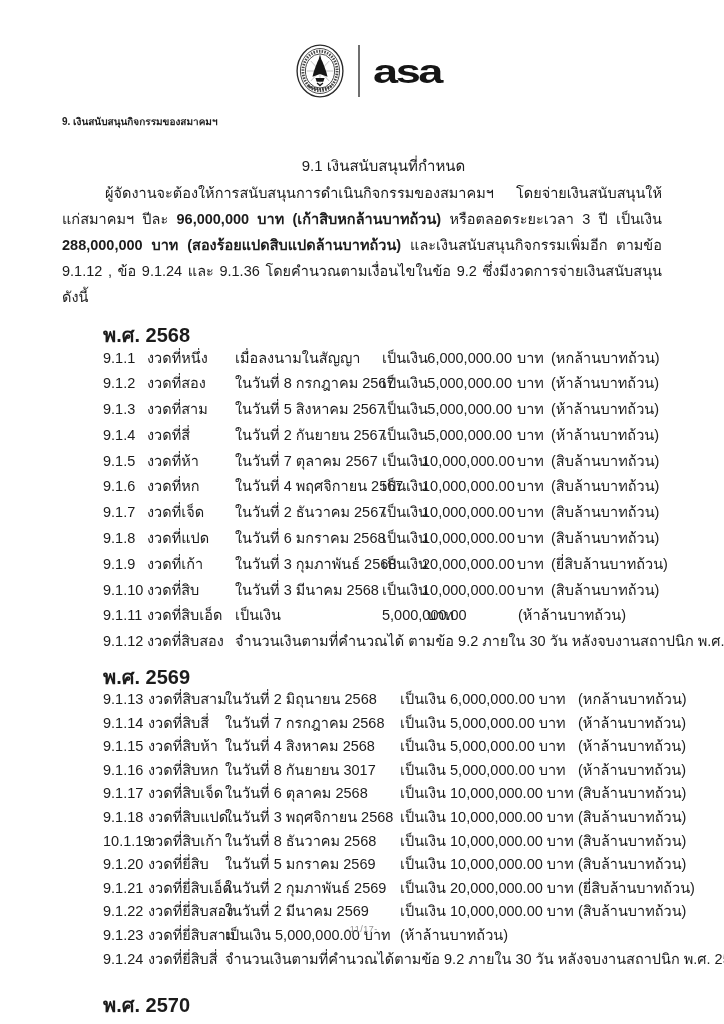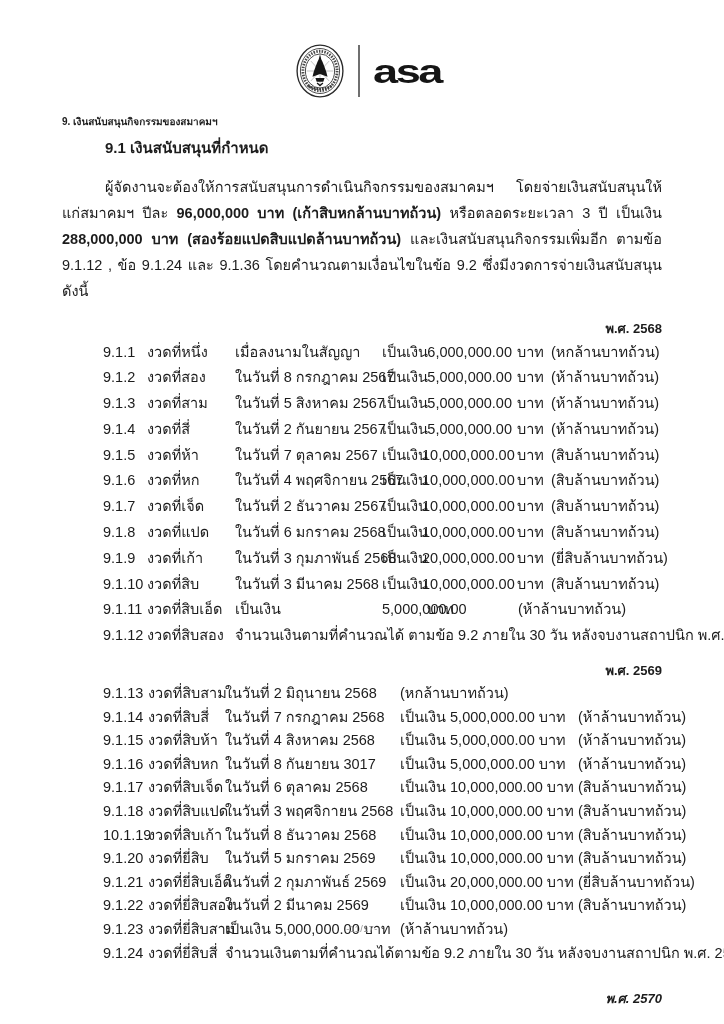--- a/index.html
+++ b/index.html
@@ -41,45 +41,45 @@
   }
   
   .content { padding: 0 62px; }
   .h1 {
     margin-top: 9px;
     font-weight: bold;
     font-size: 10px;
     line-height: 21px;
   }
   .h2 {
-    margin-top: 5px;
+    margin-top: 23px;
     margin-left: 43px;
-    font-weight: bold;
+    font-weight: normal;
     font-size: 15px;
     line-height: 21px;
+    text-align: center;
   }
   .intro {
-    margin-top: 16px;
+    margin-top: 4px;
     width: 600px;
     text-align: justify;
     text-indent: 43px;
     line-height: 26px;
   }
   .intro .b { font-weight: bold; }
   
   .schedule { margin-left: 41px; }  
   .year-label {
     font-weight: bold;
-    font-size: 13px;
+    font-size: 20px;
     line-height: 20px;
-    text-align: right;
   }
   .sched-2568 .year-label { margin-top: 10px; }
   .sched-2569 .year-label { margin-top: 12px; }
-  .sched-2570 .year-label { margin-top: 24px; font-style: italic; }
+  .sched-2570 .year-label { margin-top: 24px; }
   .rows { margin-top: 1px; }
   .row { display: grid; white-space: nowrap; }
   .layout-a .row { grid-template-columns: 44px 88px 147px 40px 90px 33px 1fr; line-height: 25.8px; }
   .layout-b .row { grid-template-columns: 45px 77px 175px 178px 1fr; line-height: 23.6px; }
   .cell { display: block; }
   .c-amt { text-align: right; }
   .c-unit { padding-left: 5px; }
   .layout-a .c-note { padding-left: 6px; }
   .c-full { grid-column: 3 / -1; }
   
@@ -237,20 +237,21 @@
         </div>
     </section>
 
     <section class="schedule sched-2569">
       <div class="year-label">พ.ศ. 2569</div>
       <div class="rows layout-b">
           <div class="row">
             <span class="cell c-no">9.1.13</span>
             <span class="cell c-name">งวดที่สิบสาม</span>
             <span class="cell c-when">ในวันที่ 2 มิถุนายน 2568</span>
+            <span class="cell c-money">เป็นเงิน 6,000,000.00 บาท</span>
             <span class="cell c-note">(หกล้านบาทถ้วน)</span>
           </div>
           <div class="row">
             <span class="cell c-no">9.1.14</span>
             <span class="cell c-name">งวดที่สิบสี่</span>
             <span class="cell c-when">ในวันที่ 7 กรกฎาคม 2568</span>
             <span class="cell c-money">เป็นเงิน 5,000,000.00 บาท</span>
             <span class="cell c-note">(ห้าล้านบาทถ้วน)</span>
           </div>
           <div class="row">

